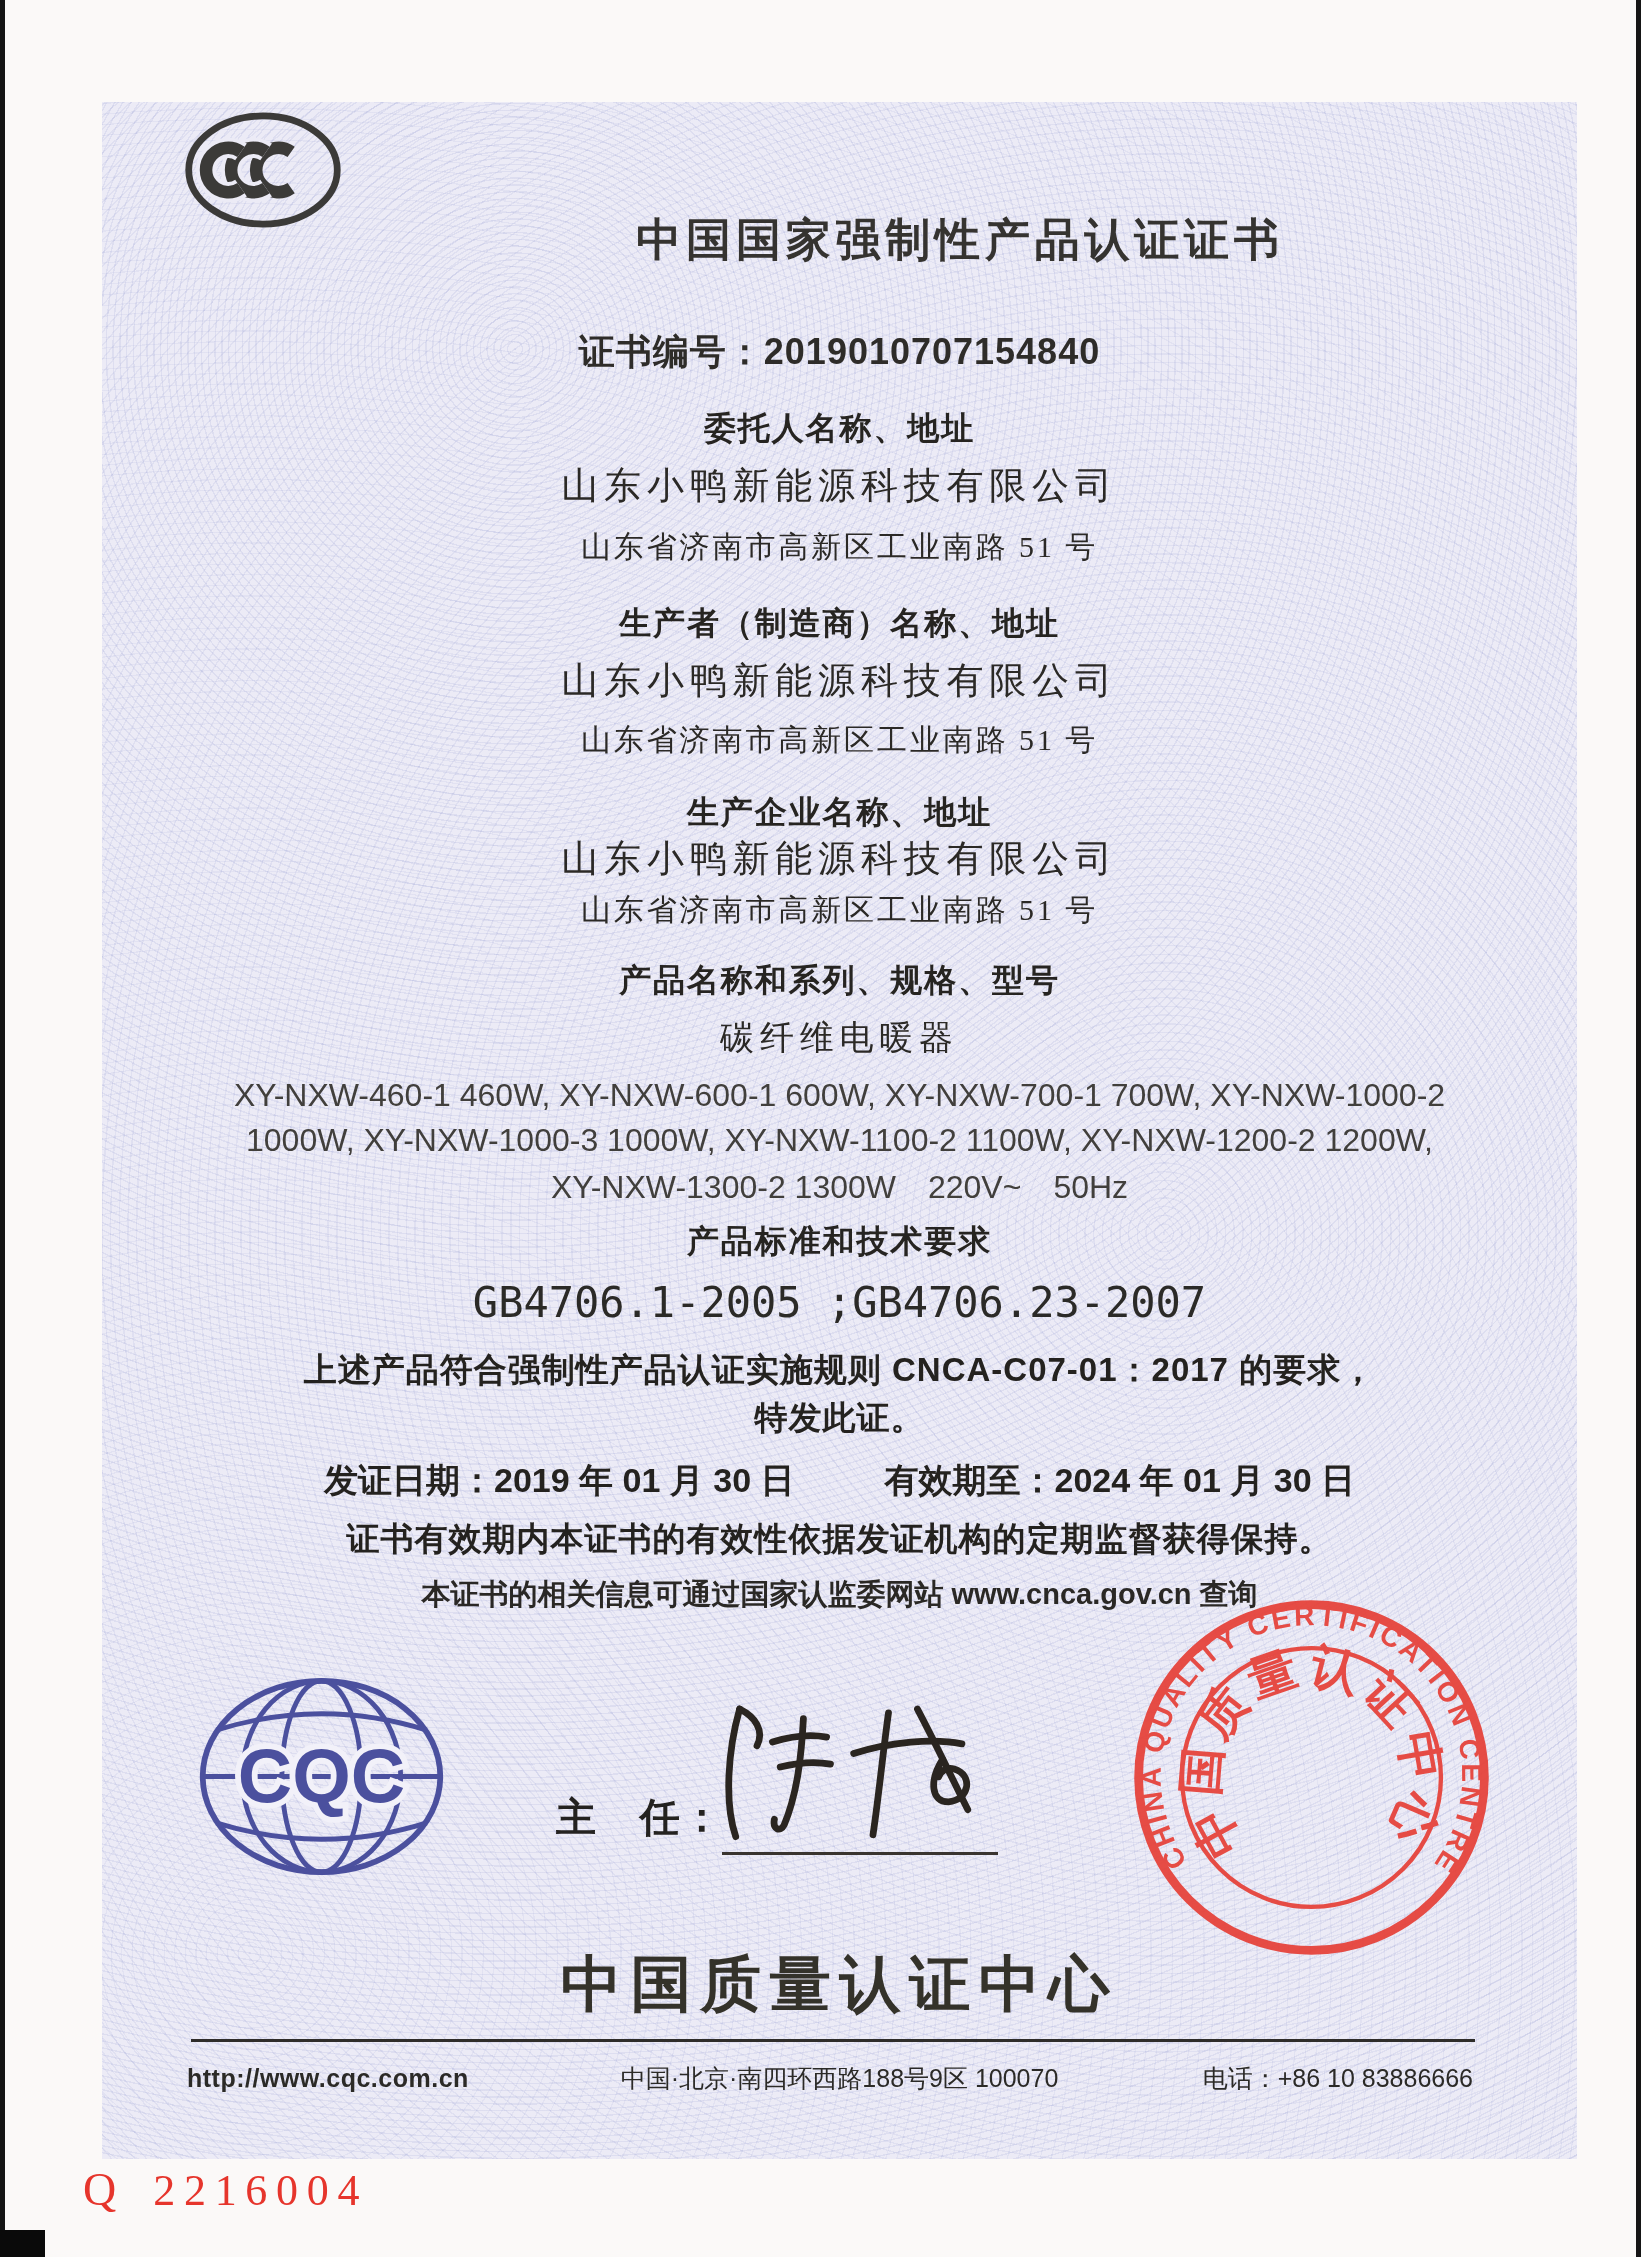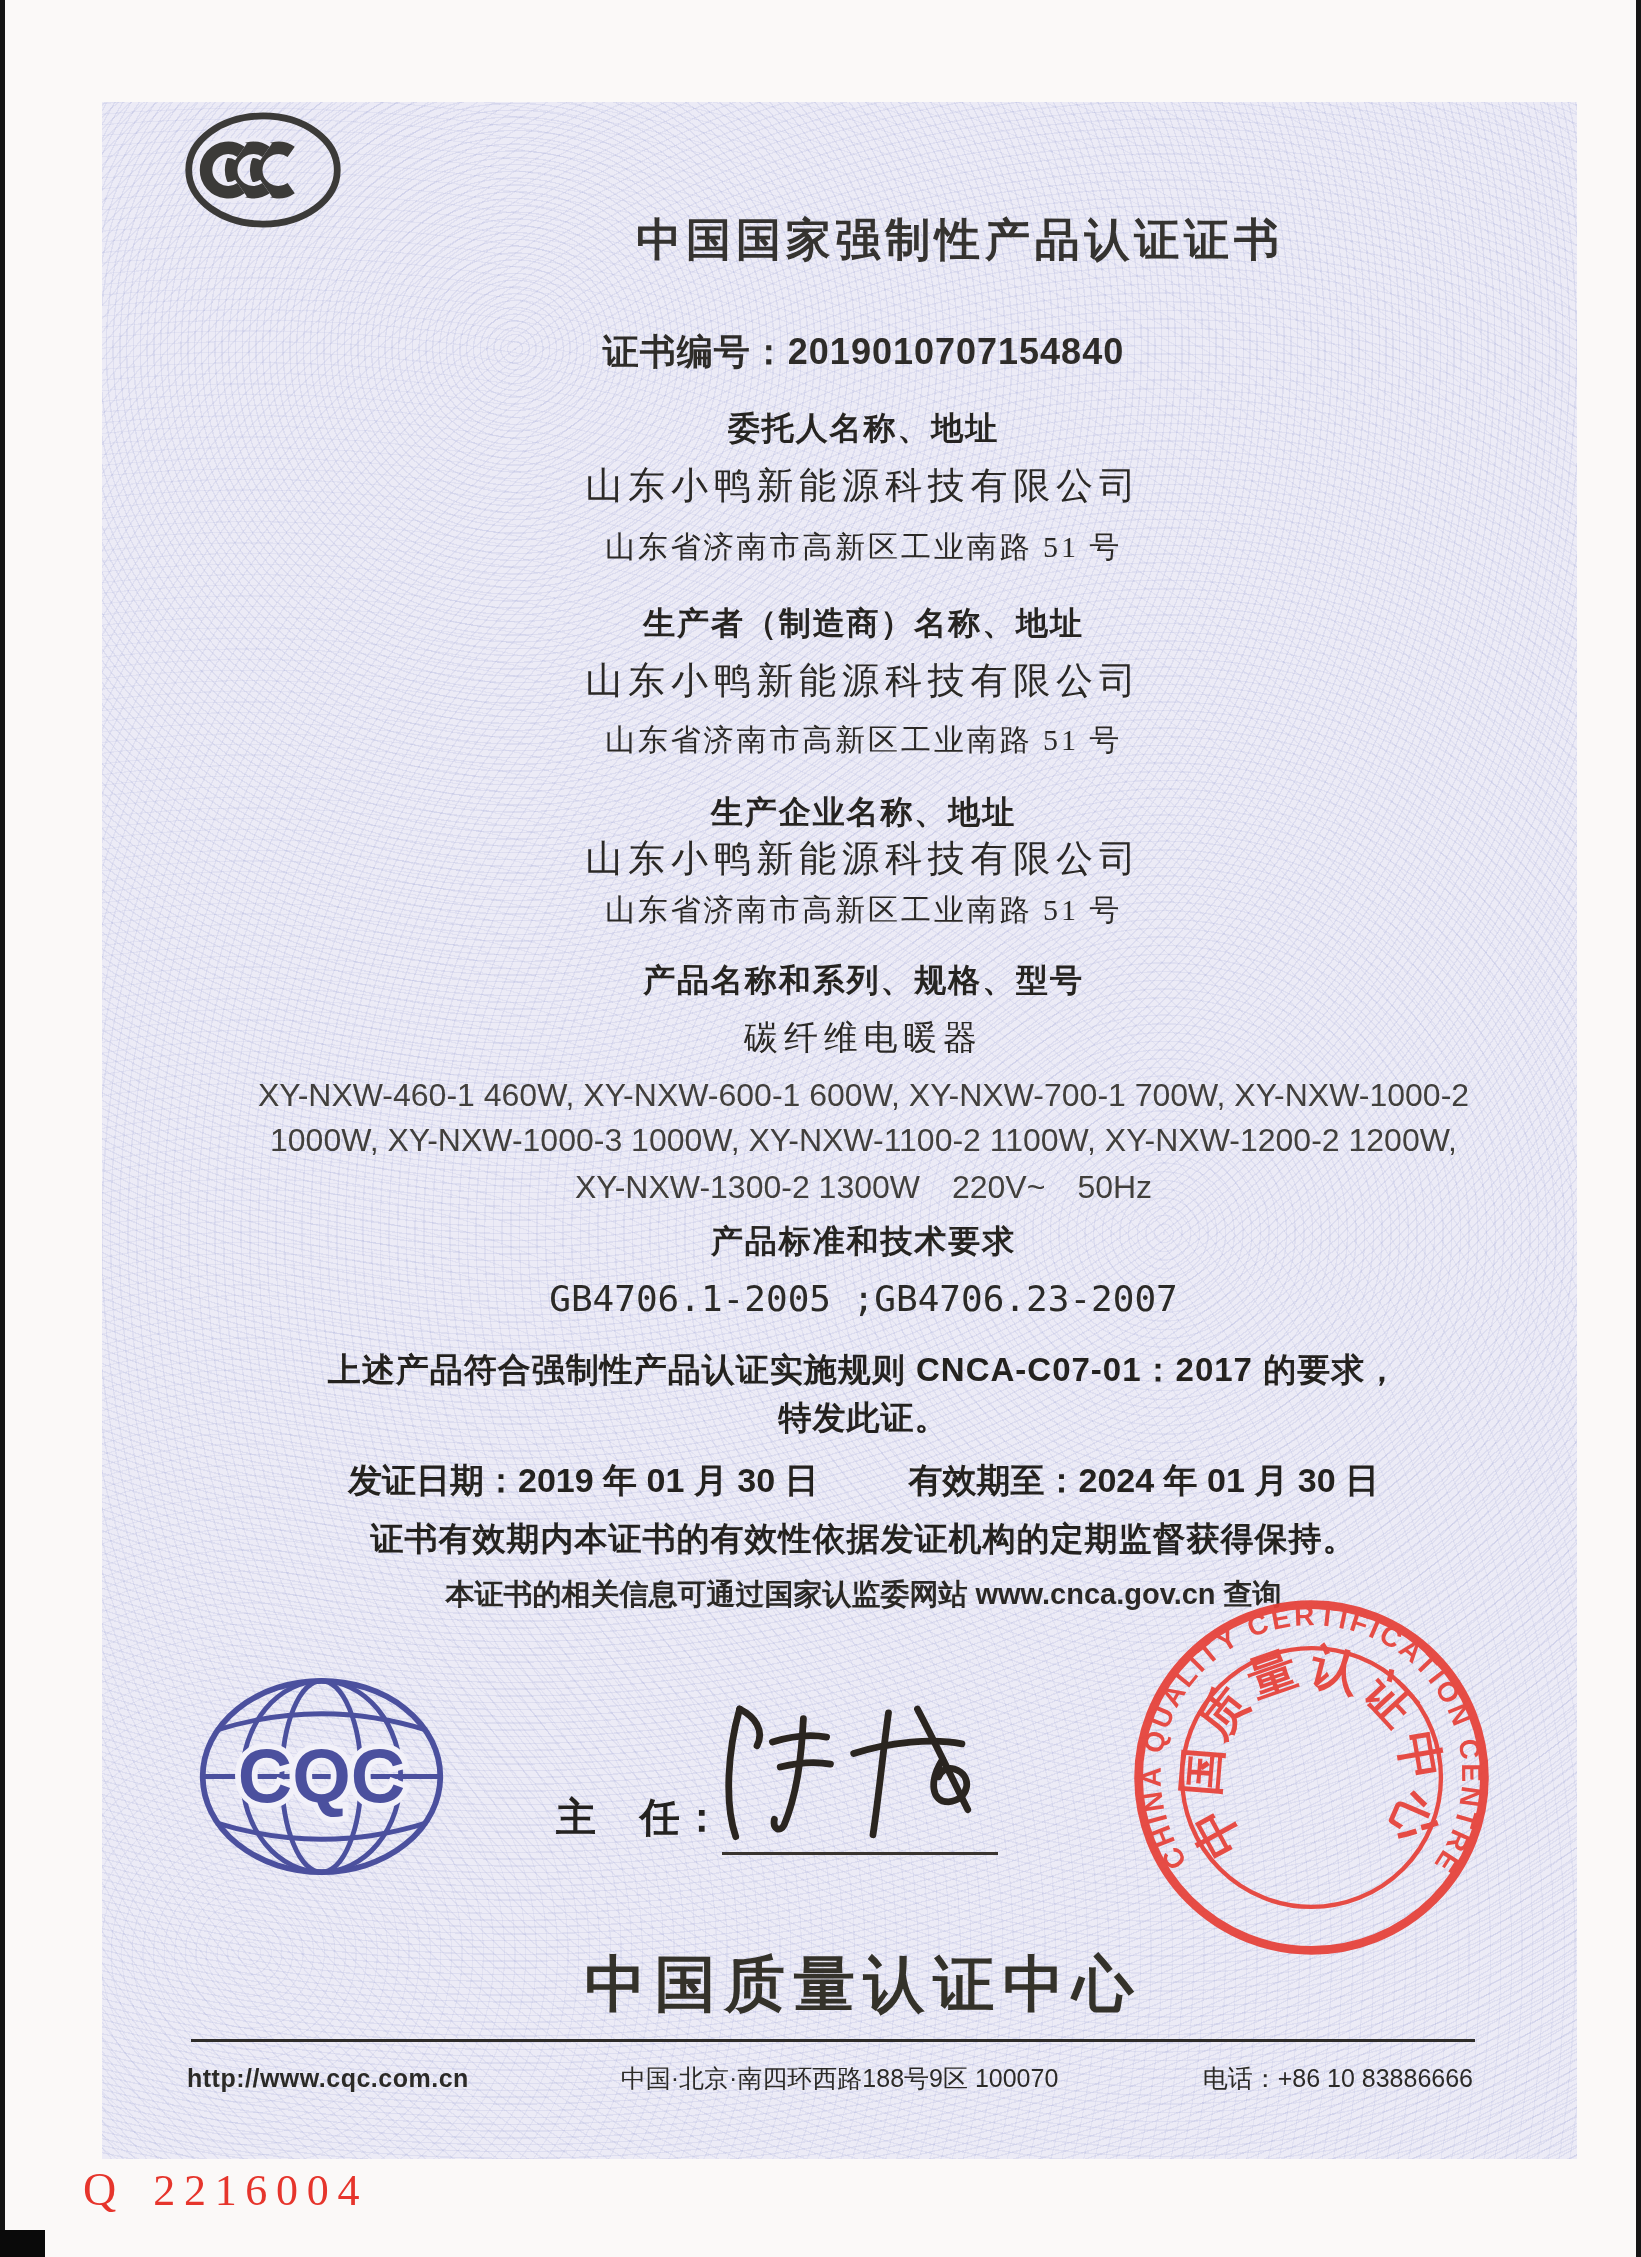--- a/index.html
+++ b/index.html
@@ -18,34 +18,34 @@
   .corner-black{left:0;top:2230px;width:45px;height:27px;background:#0a0a0a;}
   
   .cert{
     left:102px;top:102px;width:1475px;height:2057px;
     background:
       repeating-radial-gradient(circle at 28% 12%, rgba(122,132,198,0.13) 0 1.4px, rgba(255,255,255,0) 1.4px 6.8px),
       repeating-radial-gradient(circle at 72% 55%, rgba(122,132,198,0.11) 0 1.4px, rgba(255,255,255,0) 1.4px 8.7px),
       repeating-radial-gradient(circle at 10% 90%, rgba(122,132,198,0.09) 0 1.2px, rgba(255,255,255,0) 1.2px 10.6px),
       #ecebf6;
   }
-  .center{left:0;width:1475px;text-align:center;padding-left:24px;}
+  .center{left:0;width:1475px;text-align:center;}
   .cjk-serif{font-family:"Liberation Serif",serif;}
   .title{
     top:108px;left:241px;width:1234px;text-align:center;
     font-size:45px;font-weight:700;letter-spacing:4.8px;color:#353330;
     font-family:"Liberation Sans",sans-serif;
   }
   .certno{top:226px;font-size:36px;font-weight:700;color:#2e2c29;letter-spacing:1px;}
   .sec-head{font-size:32px;font-weight:700;letter-spacing:1.9px;color:#262421;}
   .sec-name{font-size:37px;letter-spacing:5.8px;color:#2b2926;}
   .sec-addr{font-size:30px;letter-spacing:2.9px;color:#2b2926;}
   .prod-name{font-size:34px;letter-spacing:5.8px;color:#2b2926;}
   .models{font-size:32px;color:#413f3c;letter-spacing:0px;}
-  .std-val{font-size:36px;font-family:"DejaVu Sans Mono",monospace;color:#2b2a27;}
+  .std-val{font-size:42px;font-family:"DejaVu Sans Mono",monospace;color:#2b2a27;}
   .stmt{font-size:33px;font-weight:700;letter-spacing:1px;color:#24221f;}
   .dates{top:1356px;display:flex;justify-content:center;gap:90px;font-size:34px;font-weight:700;color:#24221f;}
   .note1{font-size:33px;font-weight:700;letter-spacing:1px;color:#24221f;}
   .note2{font-size:29px;font-weight:600;color:#2a2825;}
   .director{top:1688px;left:454px;font-size:40px;font-weight:700;letter-spacing:1.9px;color:#242220;}
   .sig-line{left:620px;top:1750px;width:276px;border-bottom:3.9px solid #39342f;}
   .org-title{top:1842px;font-size:61px;font-weight:700;letter-spacing:8.7px;color:#34322a;}
   .rule{left:89px;top:1937px;width:1284px;border-top:3.9px solid #2f2d2a;}
   .footer{top:1958px;left:0;width:1475px;font-size:25px;color:#2b2a27;}
   .footer .site{position:absolute;left:85px;top:4px;font-weight:700;letter-spacing:0.5px;}

